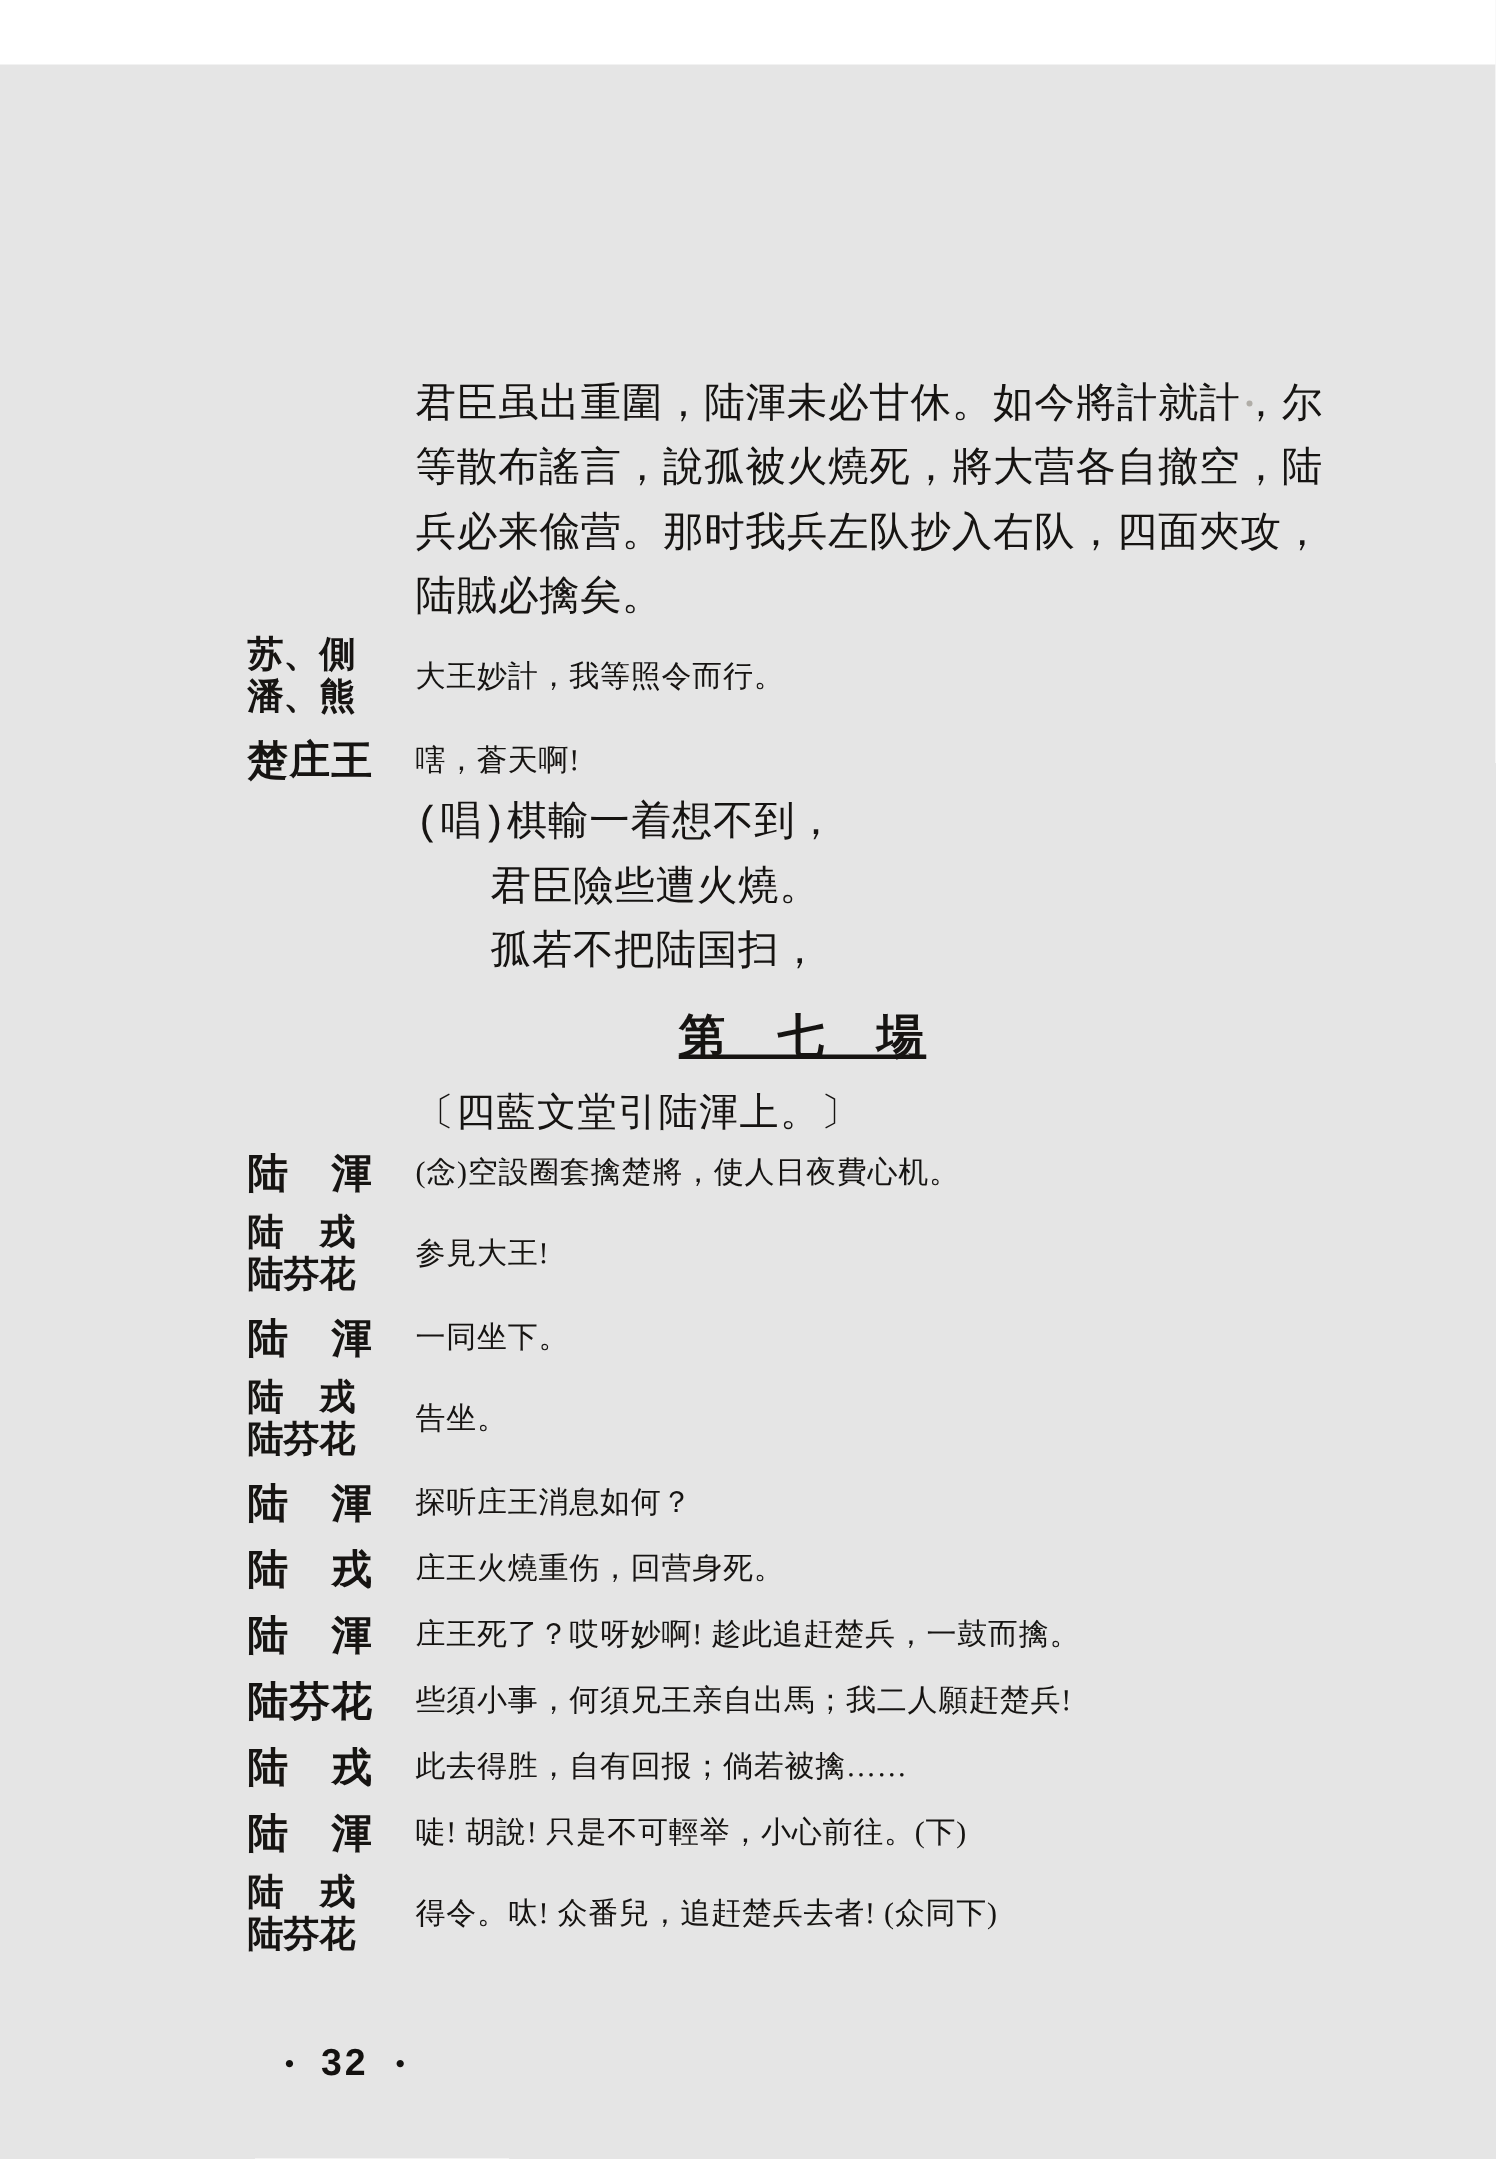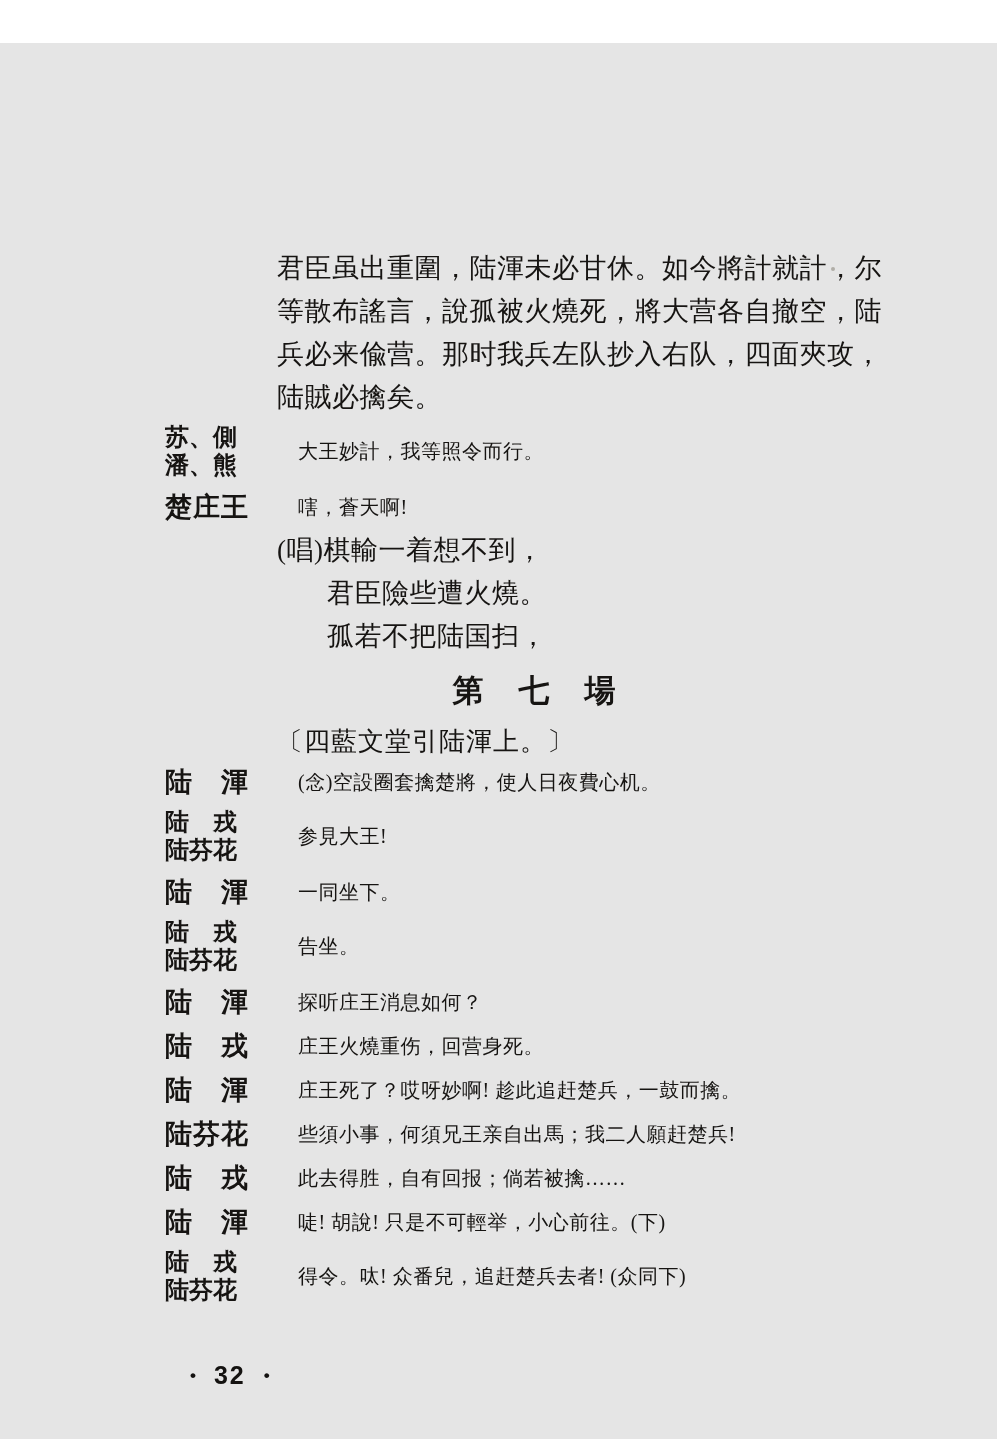--- a/index.html
+++ b/index.html
@@ -23,21 +23,20 @@
   }
   .content {
     position: absolute;
     left: 165px;
     top: 204px;
     width: 740px;
   }
   .row {
     display: flex;
     align-items: flex-start;
-    gap: 21px;
   }
   .row.stacked {
     align-items: center;
     margin-top: 4px;
   }
   .speaker-col {
     flex: 0 0 112px;
     width: 112px;
     font-weight: 700;
     font-size: 27px;
@@ -65,34 +64,36 @@
     font-size: 27px;
     line-height: 43px;
     letter-spacing: 0.5px;
     white-space: nowrap;
   }
   .cont {
     padding-left: 112px;
   }
   .verse {
     padding-left: 112px;
+    font-family: Liberation Mono, monospace;
   }
   .verse .line + .line {
     padding-left: 50px;
   }
   .chu-row {
     margin-top: 6px;
   }
   .scene-heading {
     margin: 10px 0 10px 0;
     text-align: center;
     font-size: 31px;
     font-weight: 700;
     line-height: 46px;
     letter-spacing: 2px;
+    text-decoration: underline;
   }
   .stage {
     padding-left: 112px;
     font-size: 26px;
     line-height: 36px;
     letter-spacing: 1px;
     white-space: nowrap;
   }
   .gap6  { margin-top: 6px; }
   .page-number {

